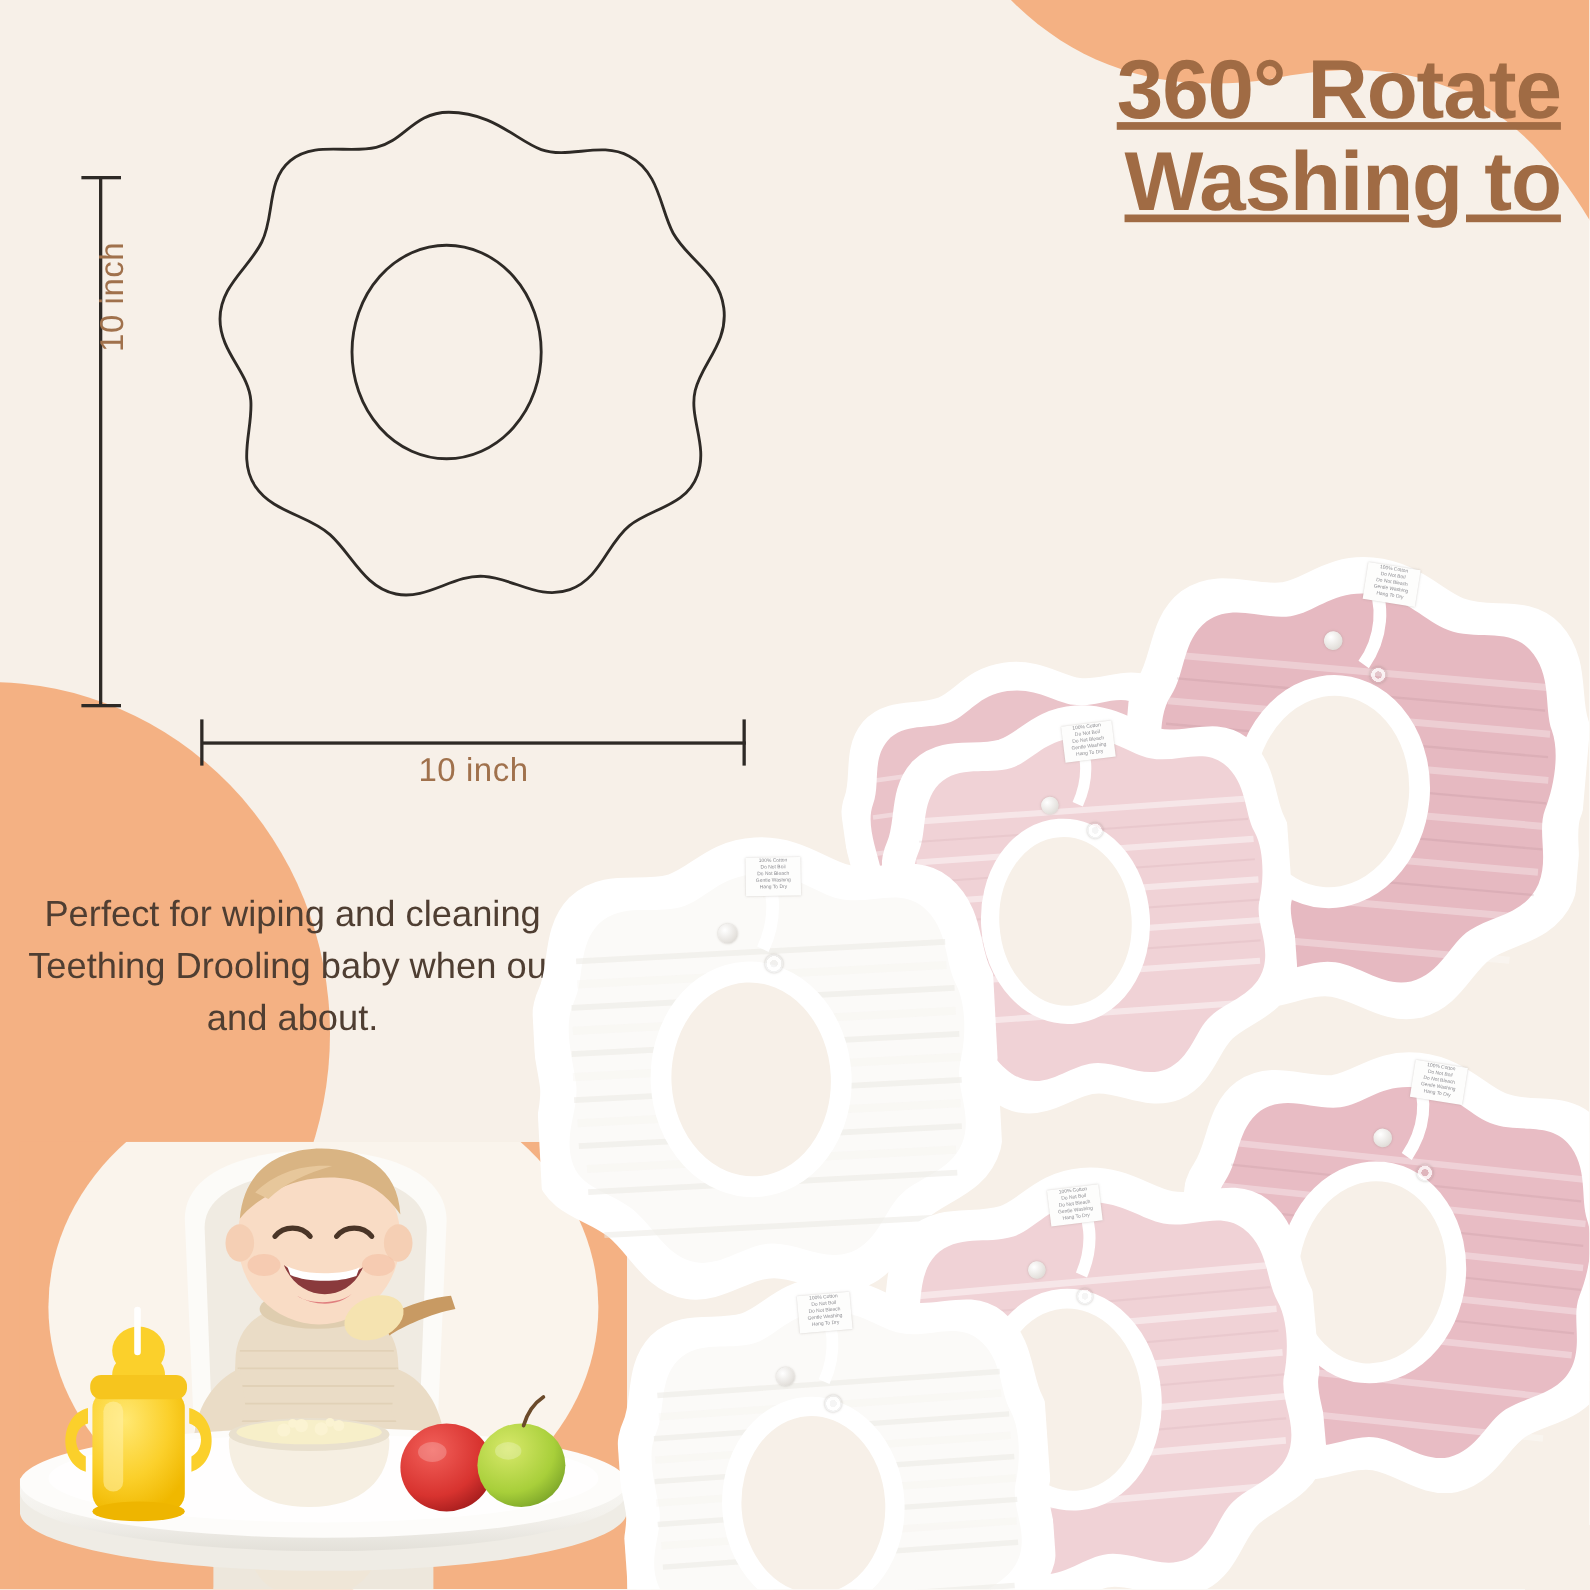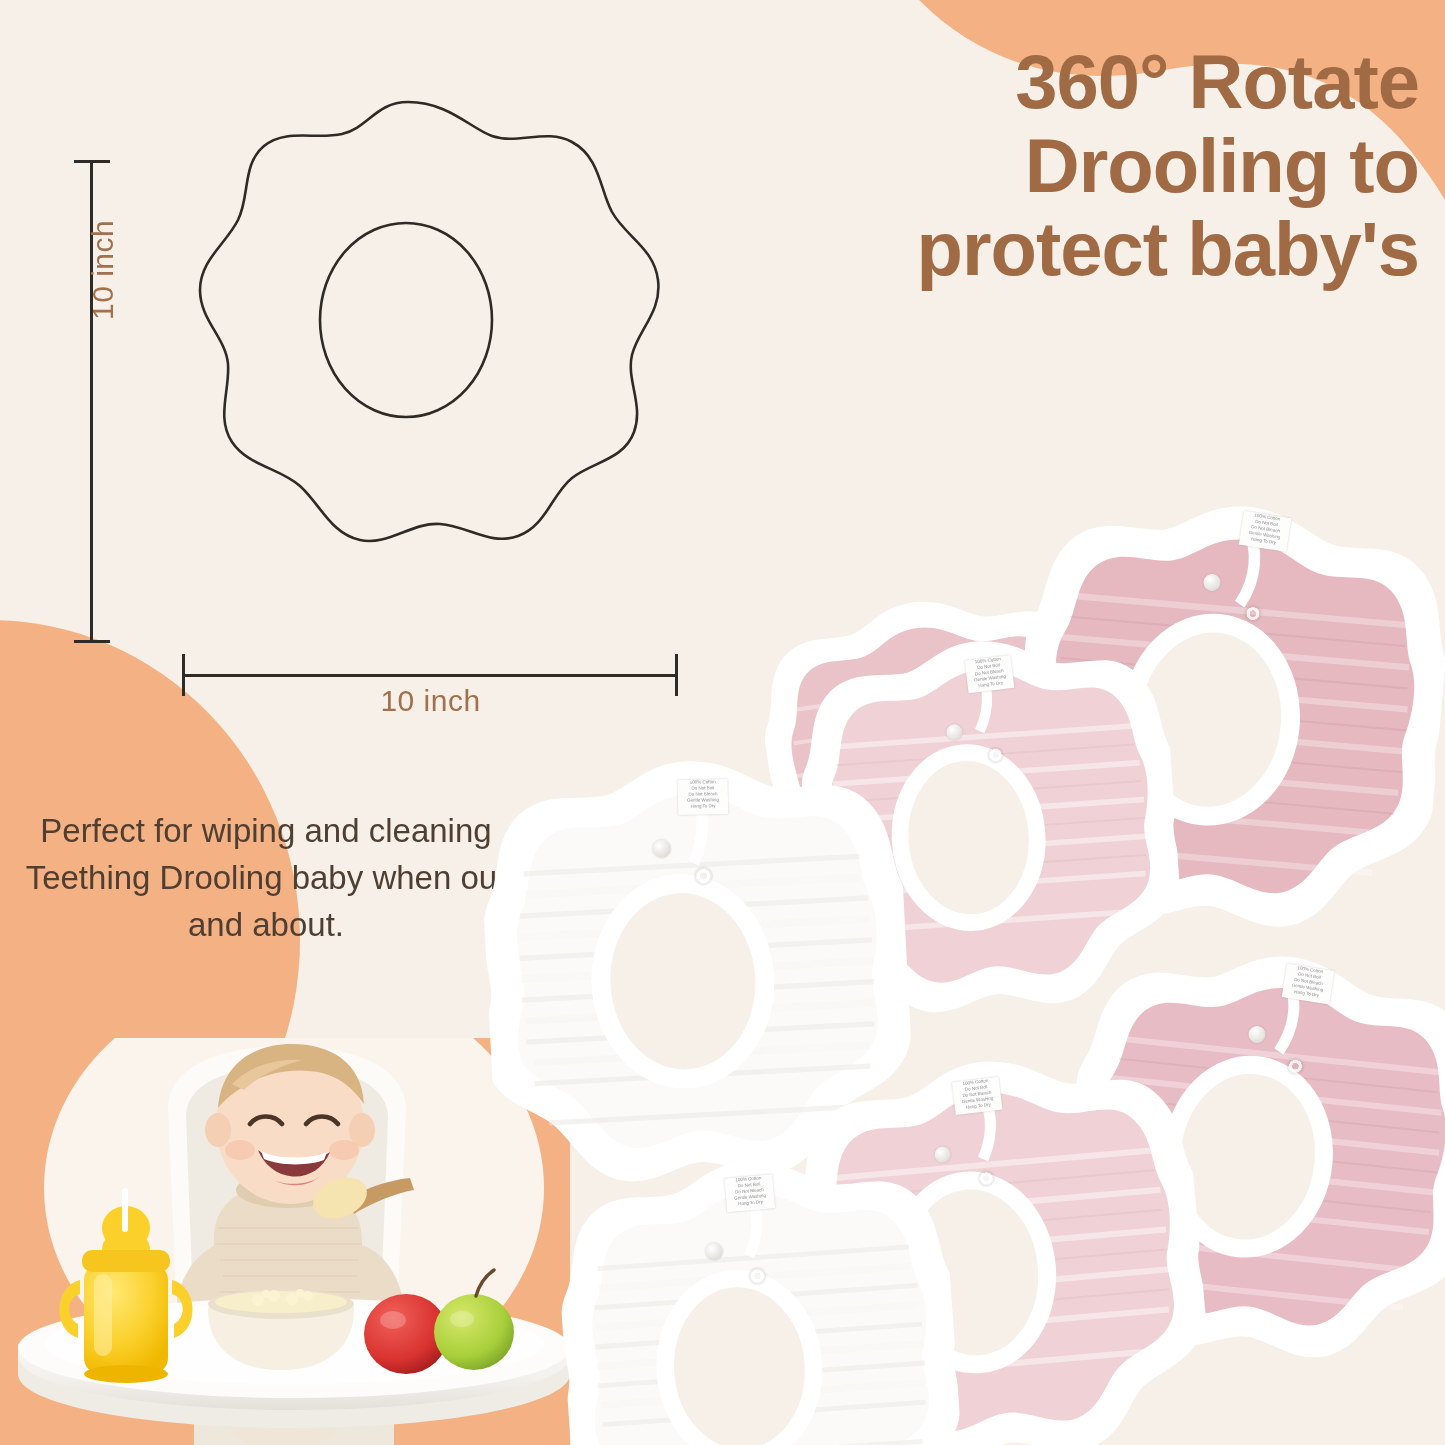--- a/index.html
+++ b/index.html
@@ -43,21 +43,21 @@
     position: absolute; left: 155px; top: 614px; width: 495px;
     text-align: center; color: #A0714C; font-size: 30px; letter-spacing: .5px;
   }
 
   
   #headline {
     position: absolute; right: 26px; top: 40px; width: 630px;
     text-align: right; color: #A06B44;
     font-size: 76px; line-height: 1.10; font-weight: 700; letter-spacing: -1px;
   }
-  #headline .hl-line { display: block; white-space: nowrap; }
+  #headline .hl-line { display: block; white-space: nowrap; text-decoration: underline; }
 
   
   #body-copy {
     position: absolute; left: 18px; top: 808px; width: 496px;
     text-align: center; color: #4F3E32;
     font-size: 33px; line-height: 1.42; font-weight: 400;
   }
 
   
   #baby-photo { position: absolute; left: 18px; top: 1038px; width: 552px; height: 407px; overflow: hidden; }
@@ -132,22 +132,21 @@
     <div id="dim-v-label">10 inch</div>
 
     <div class="dim-line" id="dim-h-line"></div>
     <div class="dim-line" id="dim-h-cap-l"></div>
     <div class="dim-line" id="dim-h-cap-r"></div>
     <div id="dim-h-label">10 inch</div>
   </div>
 
   <div id="headline">
     <span class="hl-line">360° Rotate</span>
-    <span class="hl-line">Drooling to</span>
-    <span class="hl-line">protect baby's</span>
+    <span class="hl-line">Washing to</span>
   </div>
 
   <div id="body-copy">Perfect for wiping and cleaning Teething Drooling baby when out and about.</div>
 
   <div id="baby-photo">
     <svg viewBox="0 0 552 407" width="552" height="407">
       <defs>
         <clipPath id="photoClip">
             <rect x="0" y="0" width="552" height="407"></rect>
           </clipPath>

